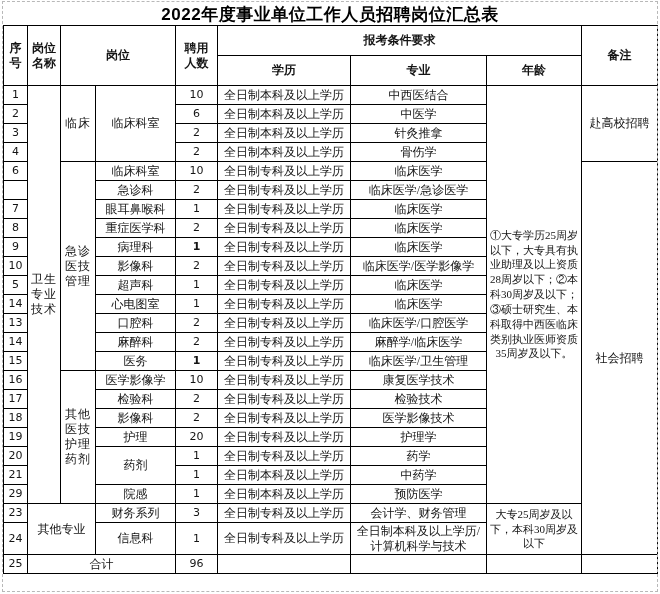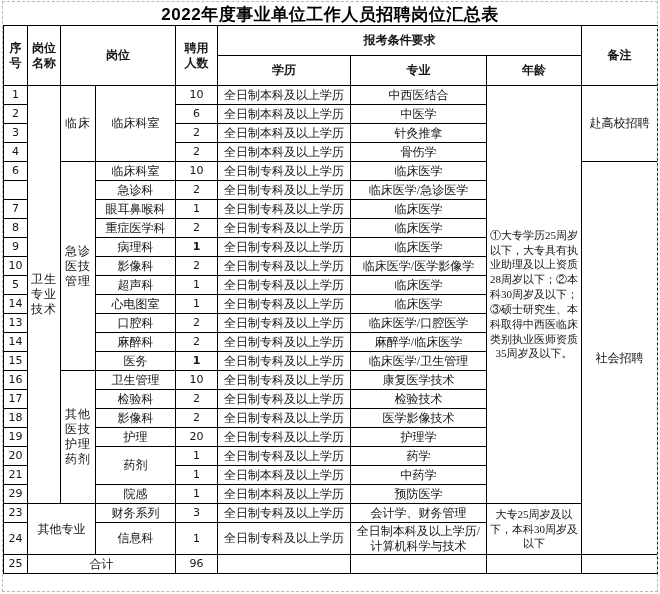--- a/index.html
+++ b/index.html
@@ -191,21 +191,21 @@
     <td>全日制专科及以上学历</td>
     <td>临床医学/卫生管理</td>
   </tr>
 
   <tr>
     <td class="num">16</td>
     <td rowspan="7" class="vlabel pre">其他
 医技
 护理
 药剂</td>
-    <td>卫生管理</td>
+    <td>医学影像学</td>
     <td class="num">10</td>
     <td>全日制专科及以上学历</td>
     <td>康复医学技术</td>
   </tr>
   <tr>
     <td class="num">17</td>
     <td>检验科</td>
     <td class="num">2</td>
     <td>全日制专科及以上学历</td>
     <td>检验技术</td>

